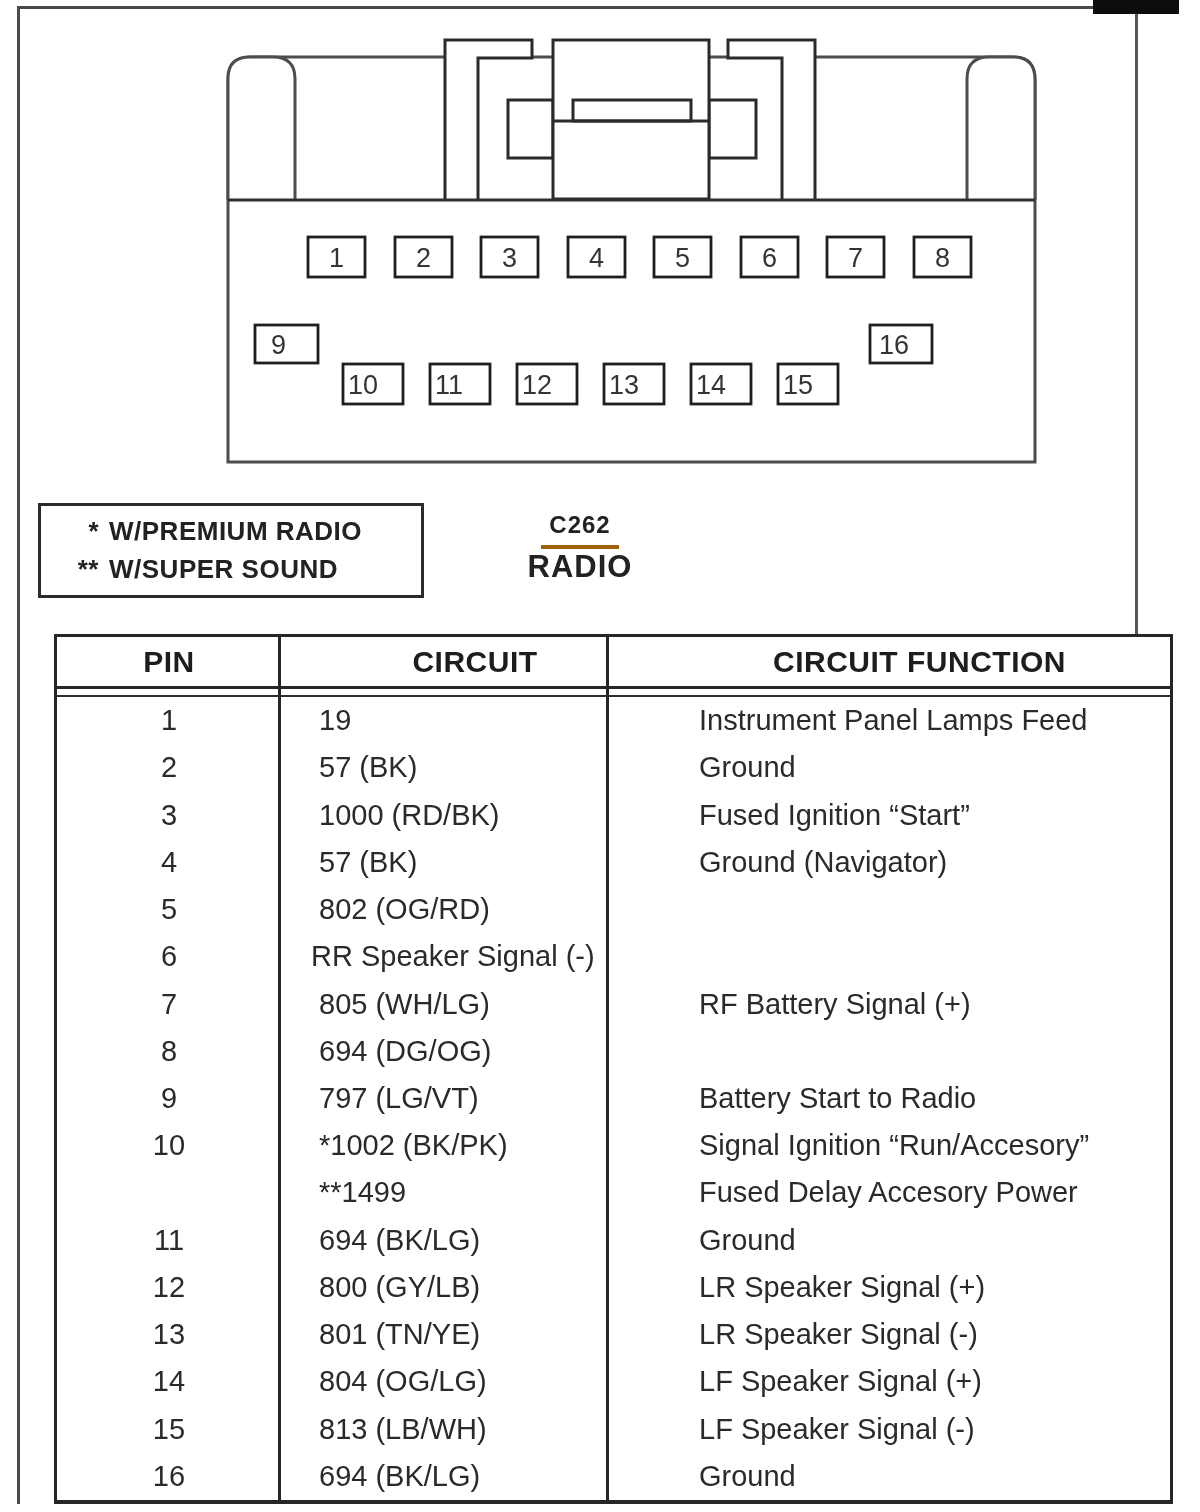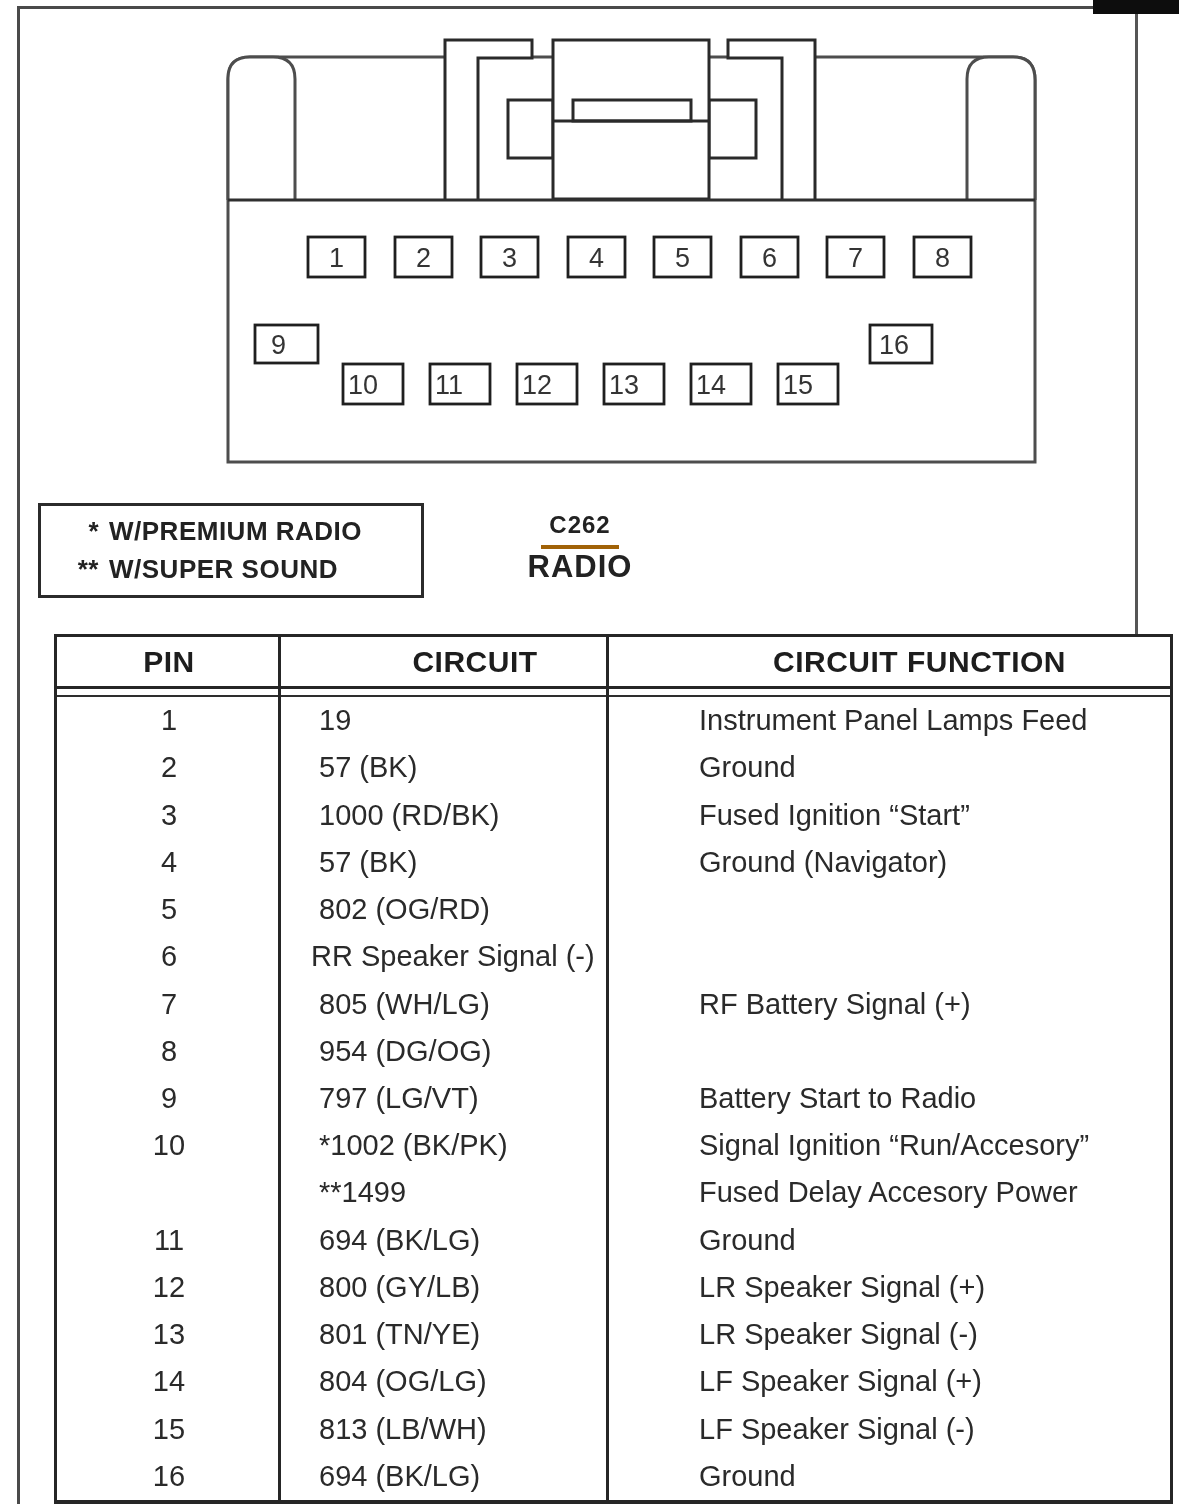--- a/index.html
+++ b/index.html
@@ -172,21 +172,21 @@
         <div class="cell-pin">6</div>
         <div class="cell-function">RR Speaker Signal (-)</div>
       </div>
       <div class="pt-row">
         <div class="cell-pin">7</div>
         <div class="cell-circuit">805 (WH/LG)</div>
         <div class="cell-function">RF Battery Signal (+)</div>
       </div>
       <div class="pt-row">
         <div class="cell-pin">8</div>
-        <div class="cell-circuit">954 (DG/OG)</div>
+        <div class="cell-circuit">694 (DG/OG)</div>
       </div>
       <div class="pt-row">
         <div class="cell-pin">9</div>
         <div class="cell-circuit">797 (LG/VT)</div>
         <div class="cell-function">Battery Start to Radio</div>
       </div>
       <div class="pt-row">
         <div class="cell-pin">10</div>
         <div class="cell-circuit">*1002 (BK/PK)</div>
         <div class="cell-function">Signal Ignition “Run/Accesory”</div>

